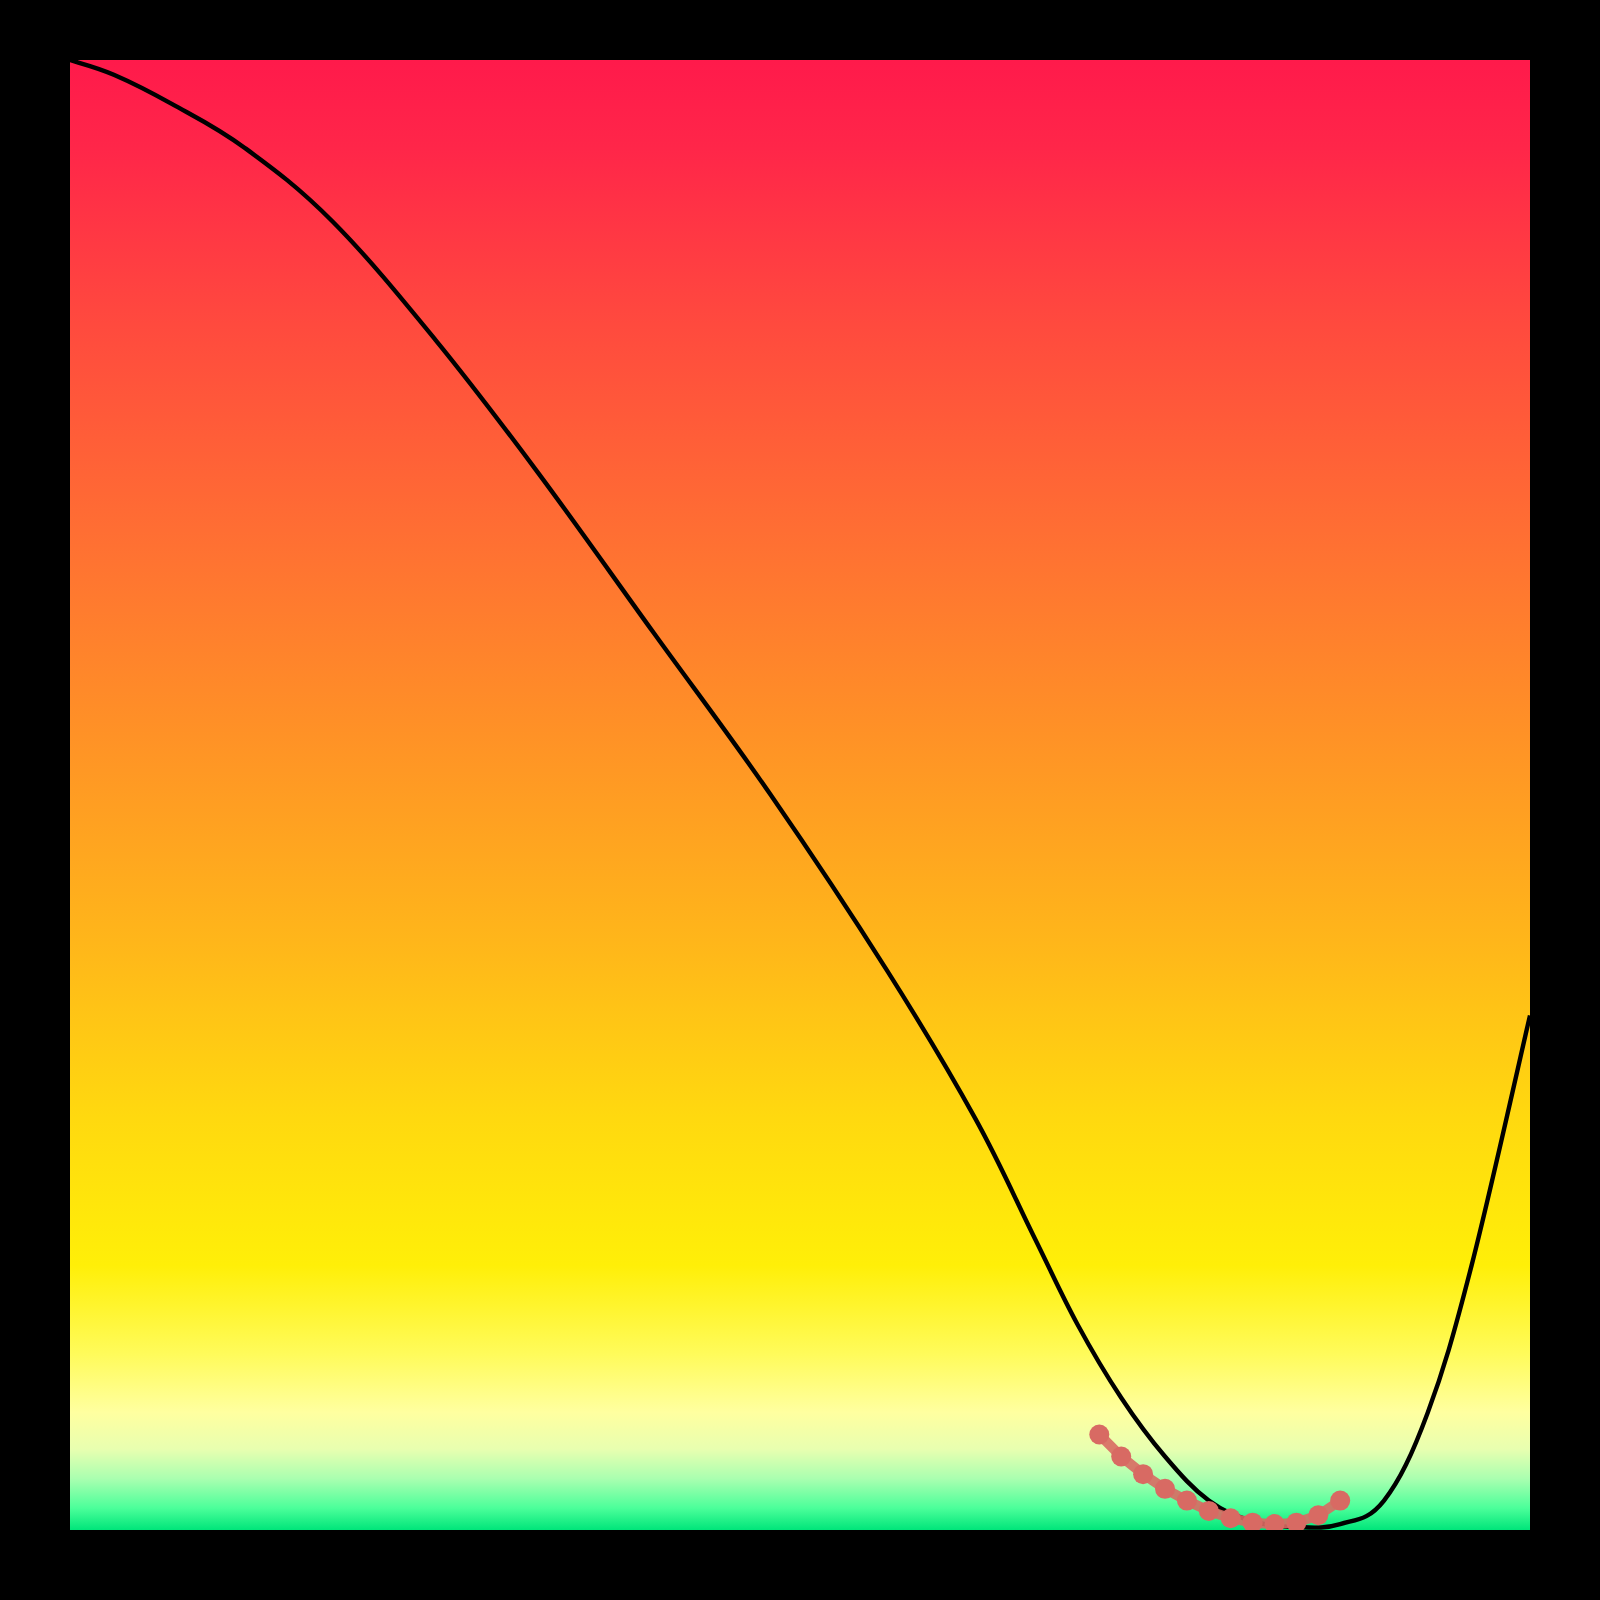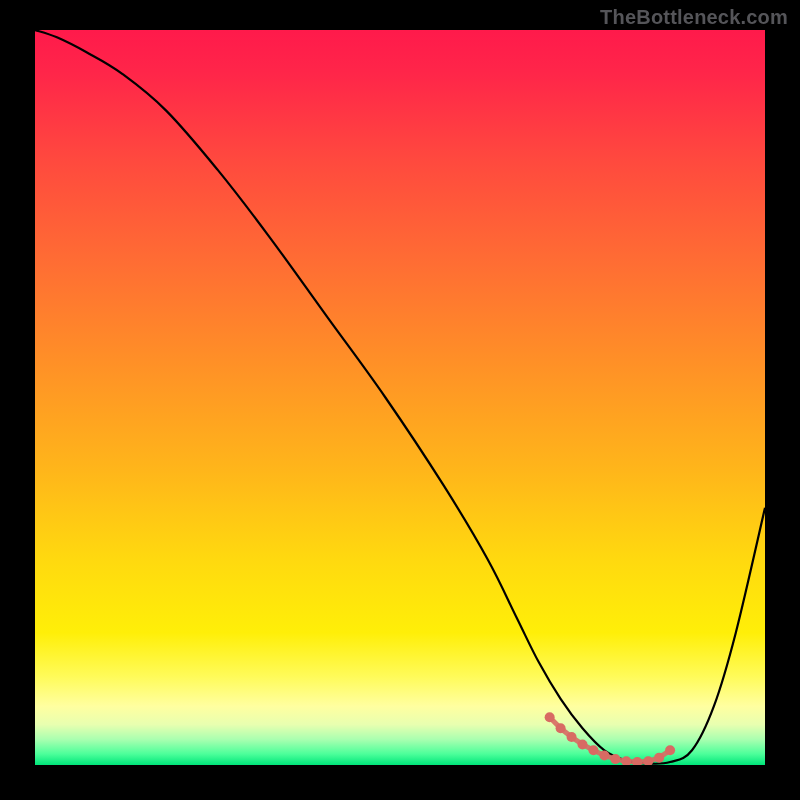--- a/index.html
+++ b/index.html
@@ -45,21 +45,20 @@
     font-weight: 600;
     color: #555559;
     letter-spacing: 0.2px;
   }
 </style>
 </head>
 <body>
 
 <div class="frame">
 
-  <div class="watermark">TheBottleneck.com</div>
 
   <div class="plot-area">
 
     <svg class="gradient-bg" width="730" height="735" viewBox="0 0 730 735" preserveAspectRatio="none">
       <defs>
         <linearGradient id="bg-grad" x1="0" y1="0" x2="0" y2="1">
             <stop offset="0%" stop-color="#ff1a4b"></stop>
             <stop offset="6%" stop-color="#ff2649"></stop>
             <stop offset="18%" stop-color="#ff4a3e"></stop>
             <stop offset="32%" stop-color="#ff6e33"></stop>

